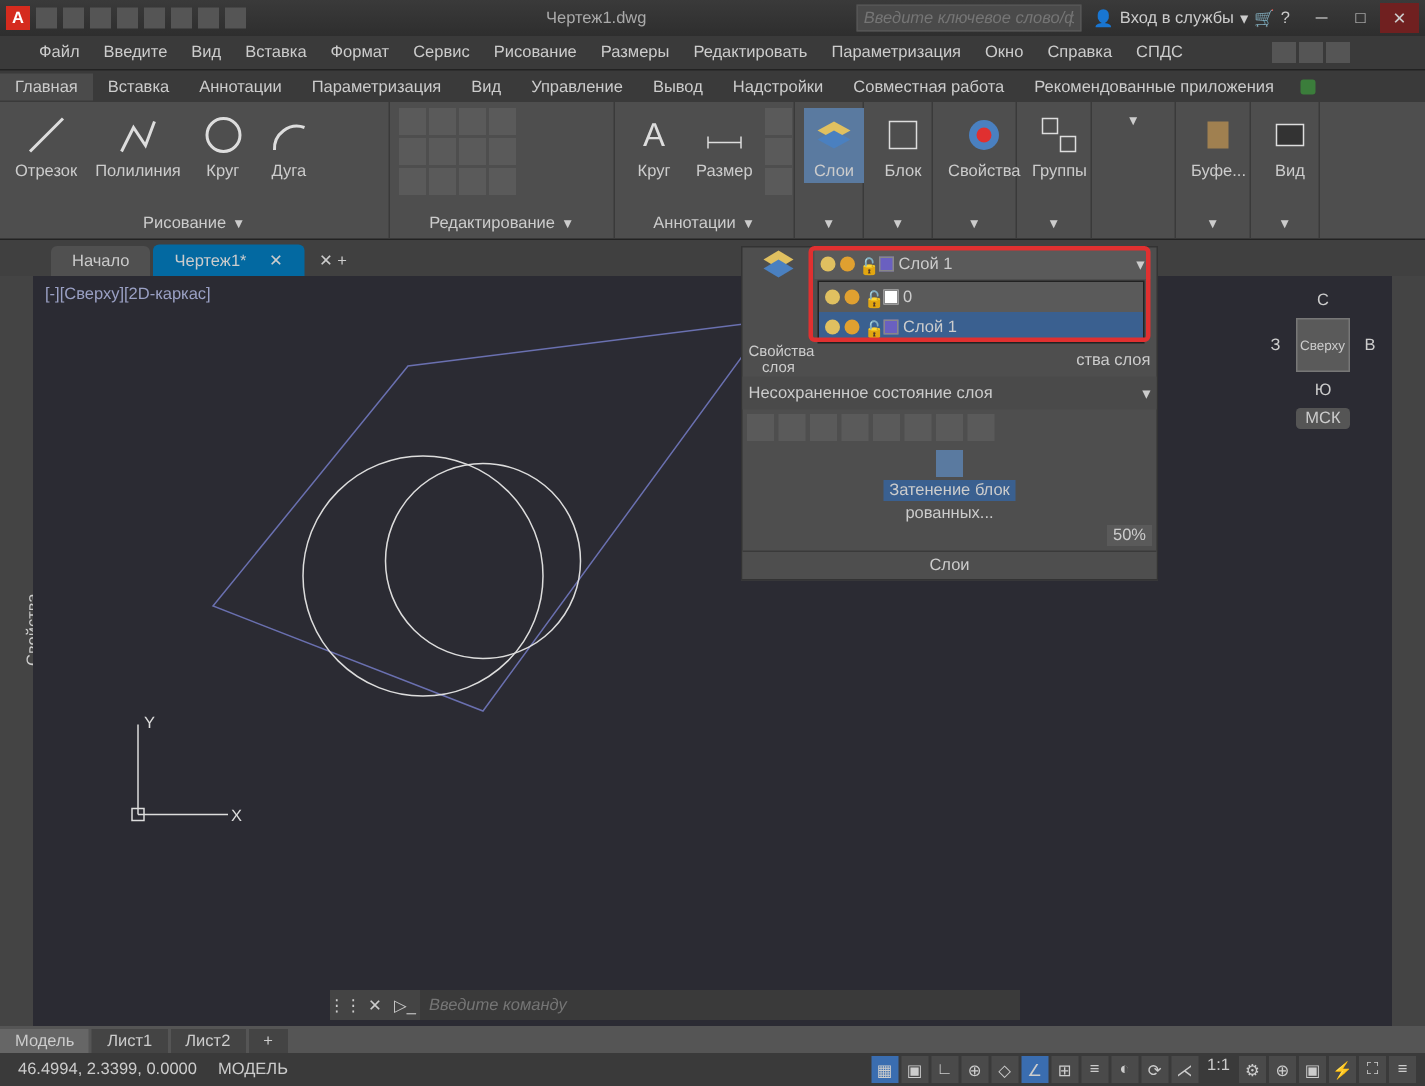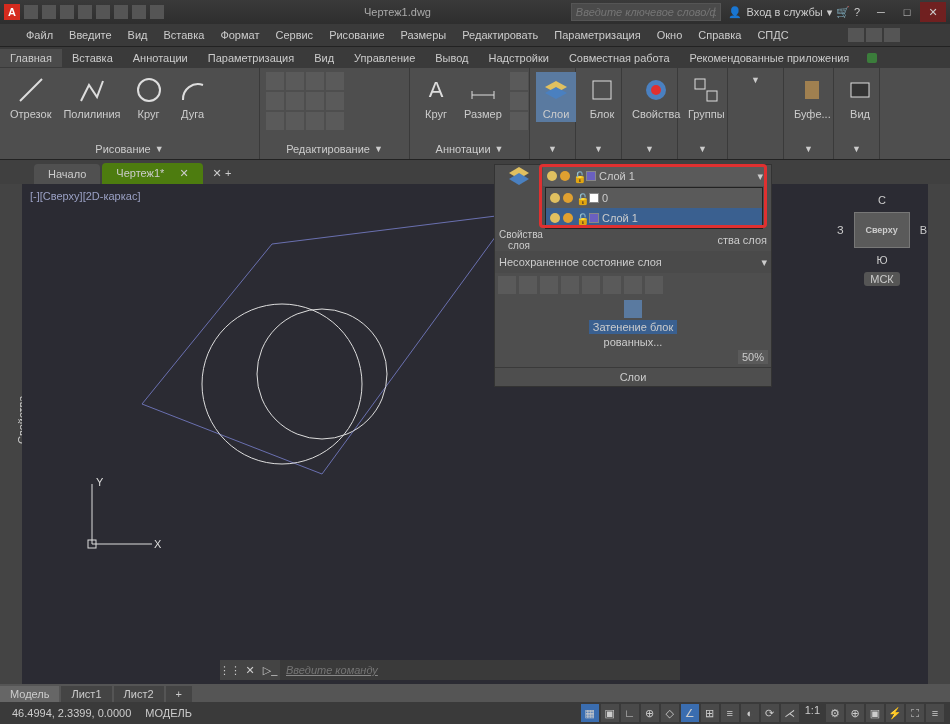--- a/index.html
+++ b/index.html
@@ -32,37 +32,37 @@
 .panel .footer .arrow { font-size: 9px; }
 .bigbtn { display: flex; flex-direction: column; align-items: center; gap: 2px; padding: 2px 4px; }
 .bigbtn .gi { width: 32px; height: 32px; display: flex; align-items: center; justify-content: center; }
 .bigbtn .gi svg { width: 30px; height: 30px; }
 .bigbtn.active { background: #5a7aa0; }
 .smallgrid { display: grid; grid-template-columns: repeat(4, 18px); gap: 2px; }
 .smallgrid .sg { width: 18px; height: 18px; background: #5a5a5a; }
 
 .doc-tabs { height: 24px; background: #404040; display: flex; align-items: flex-end; padding-left: 34px; }
 .doc-tabs .dt { padding: 4px 14px; background: #505050; border-top-left-radius: 4px; border-top-right-radius: 4px; margin-right: 2px; }
-.doc-tabs .dt.active { background: #4d7c0f; }
+.doc-tabs .dt.active { background: #0369a1; }
 .doc-tabs .plus { padding: 4px 8px; }
 
 .workspace { position: absolute; top: 184px; left: 0; right: 0; bottom: 40px; background: #2b2b33; }
 .workspace .left-sidebar { position: absolute; left: 0; top: 0; bottom: 0; width: 22px; background: #444; }
 .workspace .left-sidebar .vert { transform: rotate(-90deg); transform-origin: left top; position: absolute; top: 260px; left: 16px; white-space: nowrap; }
 .workspace .canvas { position: absolute; left: 22px; right: 22px; top: 0; bottom: 28px; background: #2b2b33; }
 .workspace .canvas .viewlabel { position: absolute; top: 6px; left: 8px; color: #9aa0c4; }
 .workspace .canvas svg.drawing { position: absolute; left: 0; top: 0; }
 .workspace .canvas .ucs { position: absolute; left: 60px; bottom: 100px; }
 .workspace .right-sidebar { position: absolute; right: 0; top: 0; bottom: 0; width: 22px; background: #444; }
 .workspace .navcube { position: absolute; right: 28px; top: 10px; width: 80px; height: 120px; display: flex; flex-direction: column; align-items: center; gap: 6px; color: #888; }
-.workspace .navcube .cube { width: 56px; height: 36px; background: #5a5a5a; border: 1px solid #777; display: flex; align-items: center; justify-content: center; font-size: 9px; font-weight: bold; }
+.workspace .navcube .cube { width: 36px; height: 36px; background: #5a5a5a; border: 1px solid #777; display: flex; align-items: center; justify-content: center; font-size: 9px; }
 
 .workspace .cmdline { position: absolute; left: 220px; bottom: 4px; width: 460px; height: 20px; background: #3a3a3a; display: flex; align-items: center; }
 .workspace .cmdline .handle { width: 20px; display: flex; align-items: center; justify-content: center; background: #444; height: 100%; }
-.workspace .cmdline .ci { flex: 1; background: #3a3a3a; height: 100%; padding: 2px 6px; font-style: italic; color: #888; border: none; outline: none; text-decoration: underline; }
+.workspace .cmdline .ci { flex: 1; background: #3a3a3a; height: 100%; padding: 2px 6px; font-style: italic; color: #888; border: none; outline: none; }
 
 .layers-panel { position: absolute; top: 164px; left: 494px; width: 278px; background: #4e4e4e; border: 1px solid #333; z-index: 20; }
 .layers-panel .row { height: 22px; display: flex; align-items: center; padding: 0 4px; gap: 4px; }
 .layers-panel .dropdown-highlight { position: absolute; left: 44px; right: 4px; top: -1px; border: 3px solid #e03030; border-radius: 4px; height: 64px; z-index: 25; pointer-events: none; }
 .layers-panel .ddrow { height: 20px; background: #5a5a5a; display: flex; align-items: center; gap: 3px; padding: 0 4px; }
 .layers-panel .ddrow.selected { background: #3a6090; }
 .layers-panel .ddrow .swatch { width: 10px; height: 10px; border: 1px solid #888; }
 .layers-panel .ddrow .bulb { width: 10px; height: 10px; background: #e0c060; border-radius: 50%; }
 .layers-panel .ddrow .sun { width: 10px; height: 10px; background: #e0a030; border-radius: 50%; }
 .layers-panel .ddrow .lock { width: 10px; height: 10px; }

